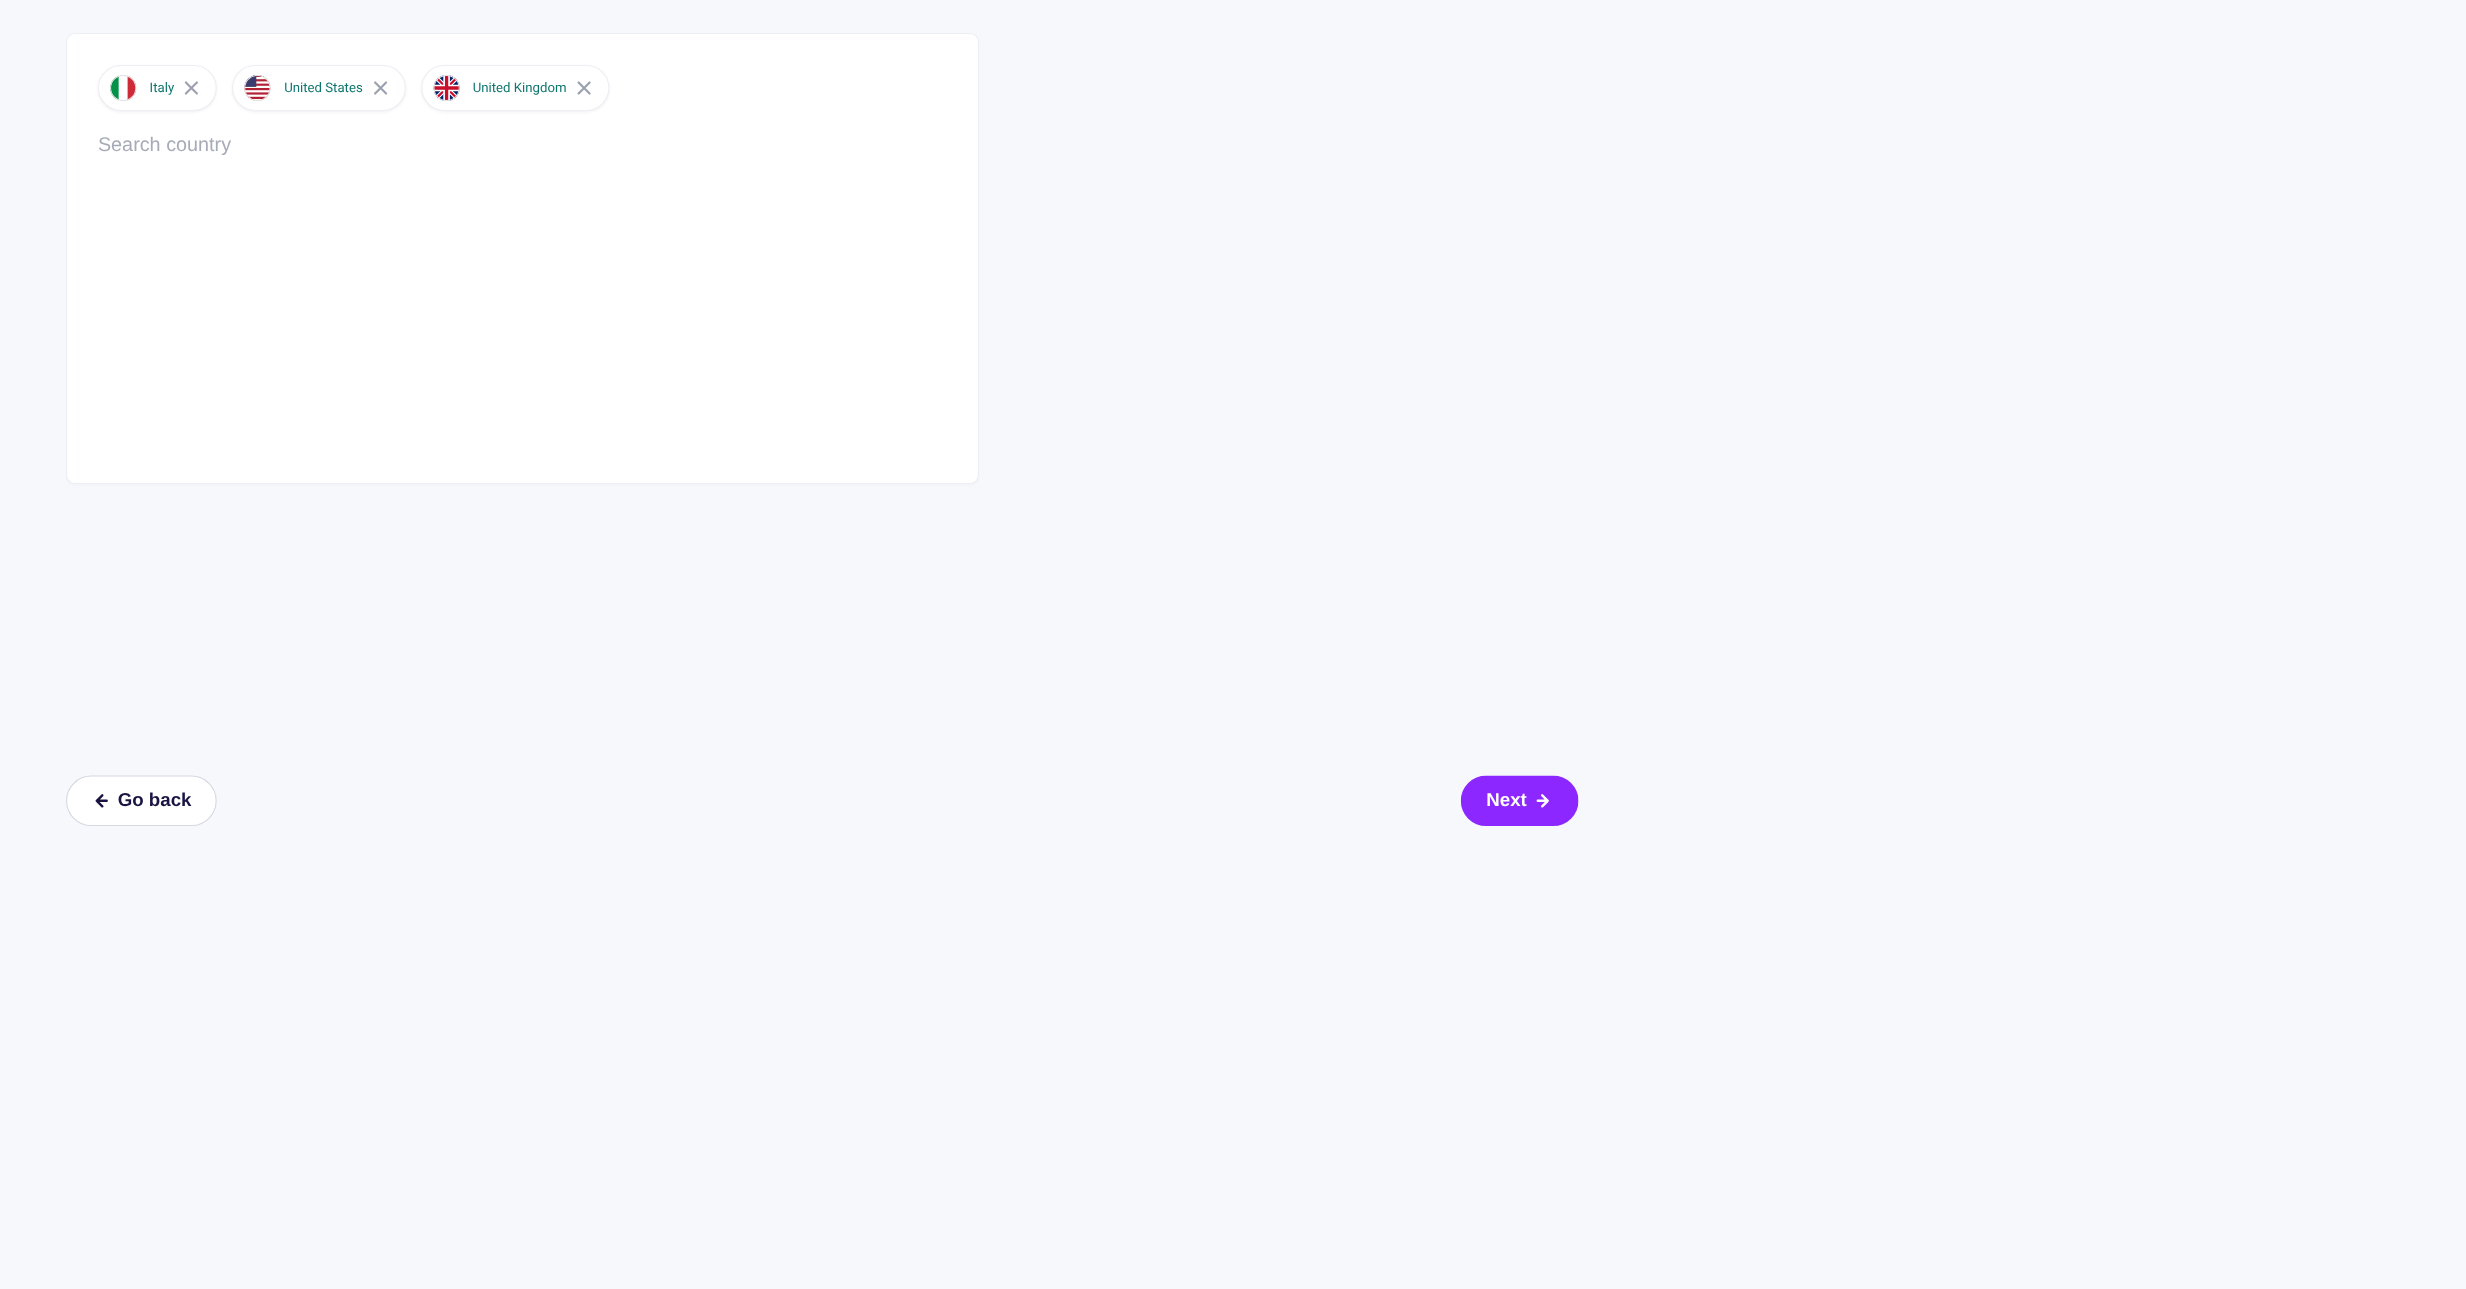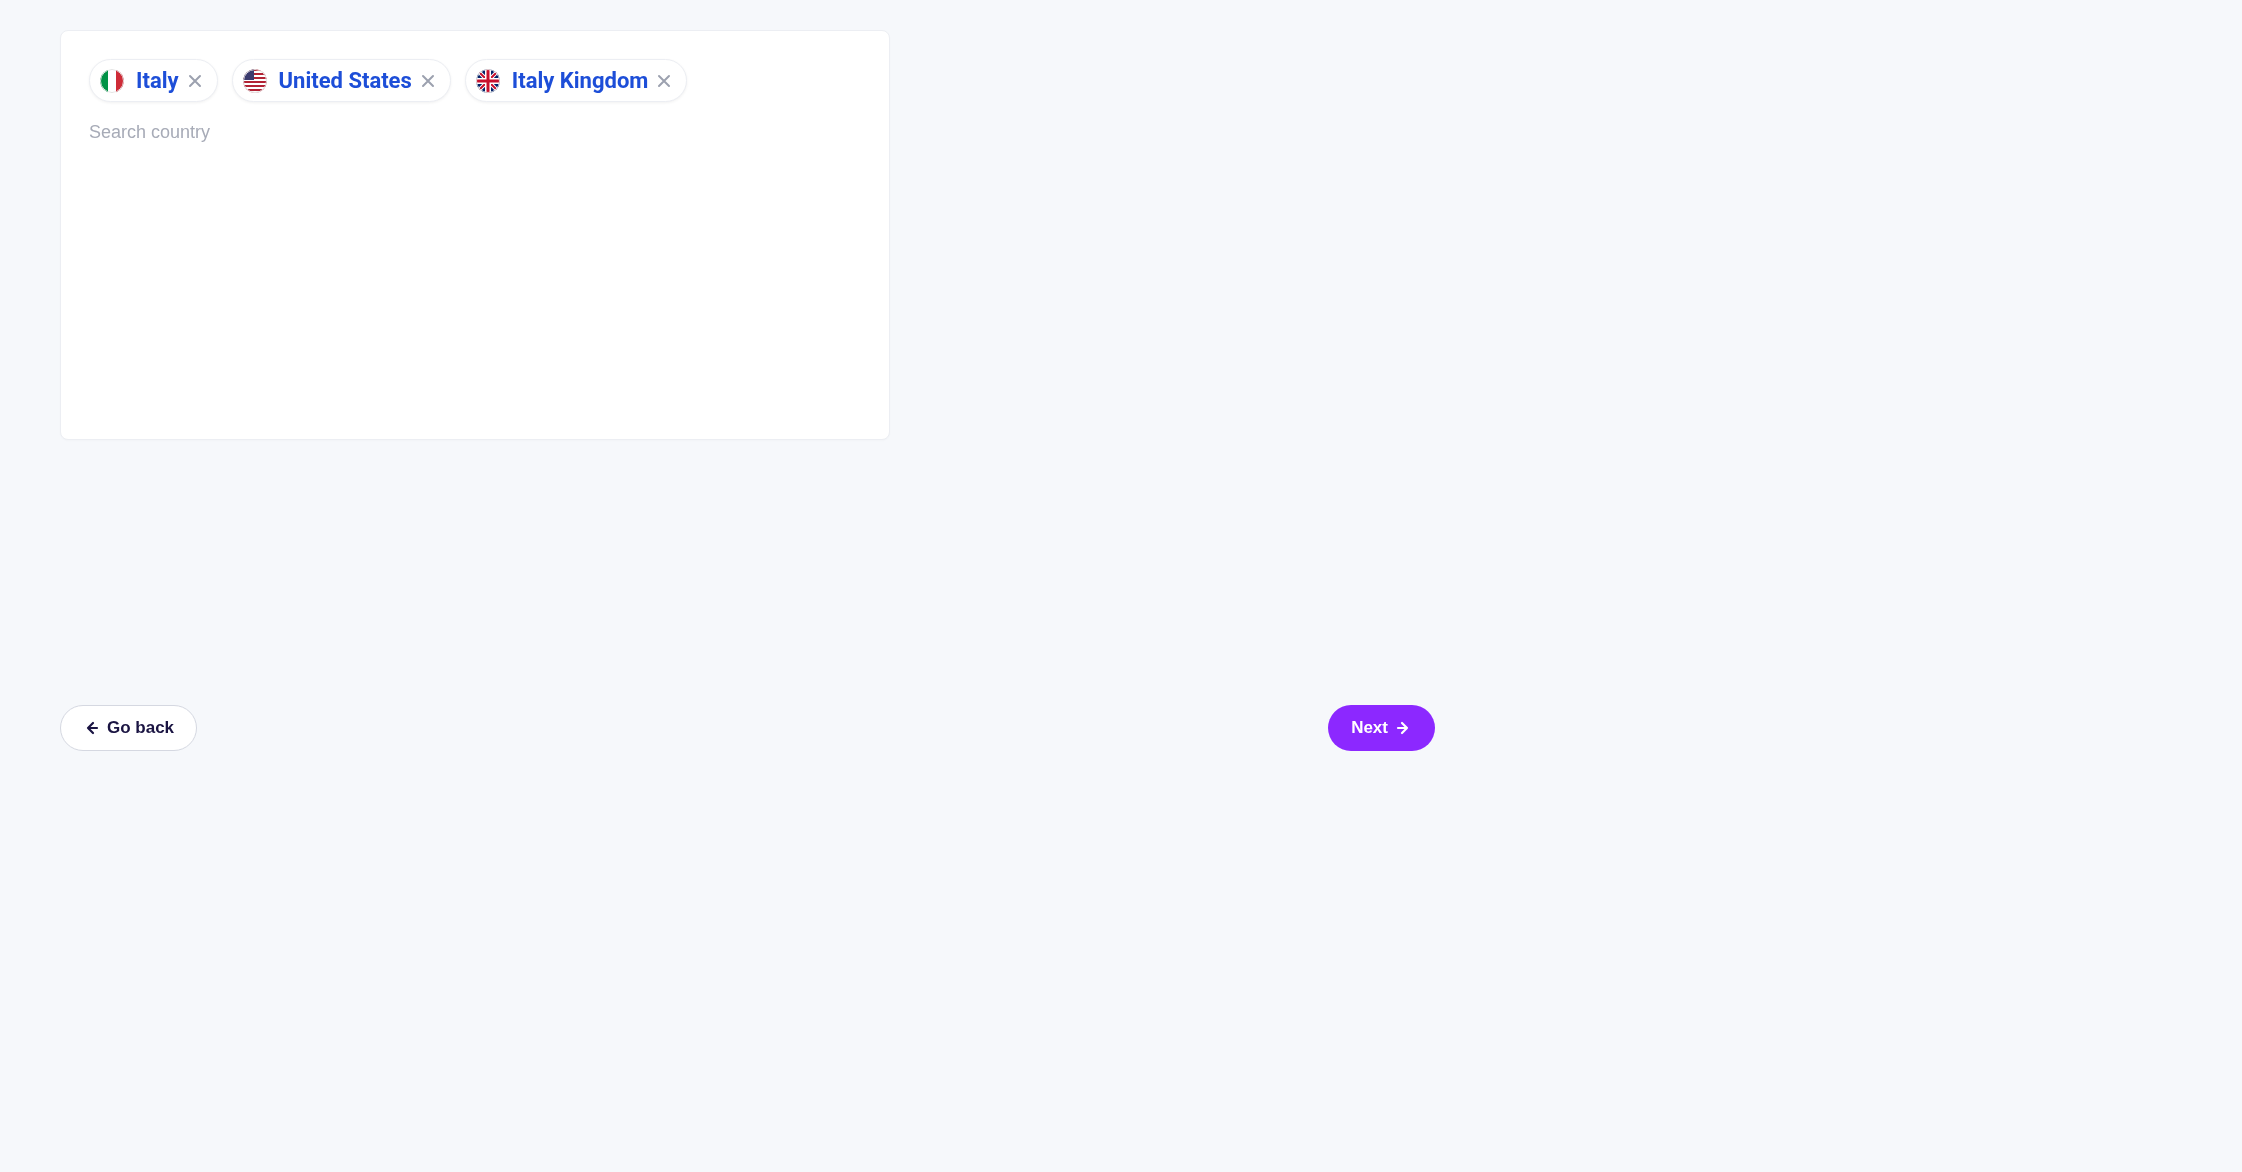--- a/index.html
+++ b/index.html
@@ -59,23 +59,23 @@
   }
   .flag {
     width: 24px;
     height: 24px;
     border-radius: 50%;
     margin-right: 12px;
     flex-shrink: 0;
     display: block;
   }
   .chip-label {
-    font-size: 22px;
-    color: #1d4ed8;
-    font-weight: 700;
+    font-size: 12px;
+    color: #0f766e;
+    font-weight: 400;
     margin-right: 8px;
   }
   .chip-x {
     width: 16px;
     height: 16px;
     color: #9ca1af;
     cursor: pointer;
   }
   .search-input {
     border: none;
@@ -221,21 +221,21 @@
                 </defs>
               <g clip-path="url(#c3)">
                 <rect width="24" height="24" fill="#012169"></rect>
                 <path d="M0 0 L24 24 M24 0 L0 24" stroke="#fff" stroke-width="4"></path>
                 <path d="M0 0 L24 24 M24 0 L0 24" stroke="#c8102e" stroke-width="2"></path>
                 <path d="M12 0 V24 M0 12 H24" stroke="#fff" stroke-width="6"></path>
                 <path d="M12 0 V24 M0 12 H24" stroke="#c8102e" stroke-width="3"></path>
               </g>
               <circle cx="12" cy="12" r="11.5" fill="none" stroke="#e3e3e3" stroke-width="1"></circle>
             </svg>
-            <span class="chip-label">Italy Kingdom</span>
+            <span class="chip-label">United Kingdom</span>
             <svg class="chip-x" viewBox="0 0 16 16">
               <path d="M3 3 L13 13 M13 3 L3 13" stroke="currentColor" stroke-width="2" stroke-linecap="round"></path>
             </svg>
           </div>
 
         </div>
         <input class="search-input" type="text" placeholder="Search country" style="">
       </div>
     </div>
 

